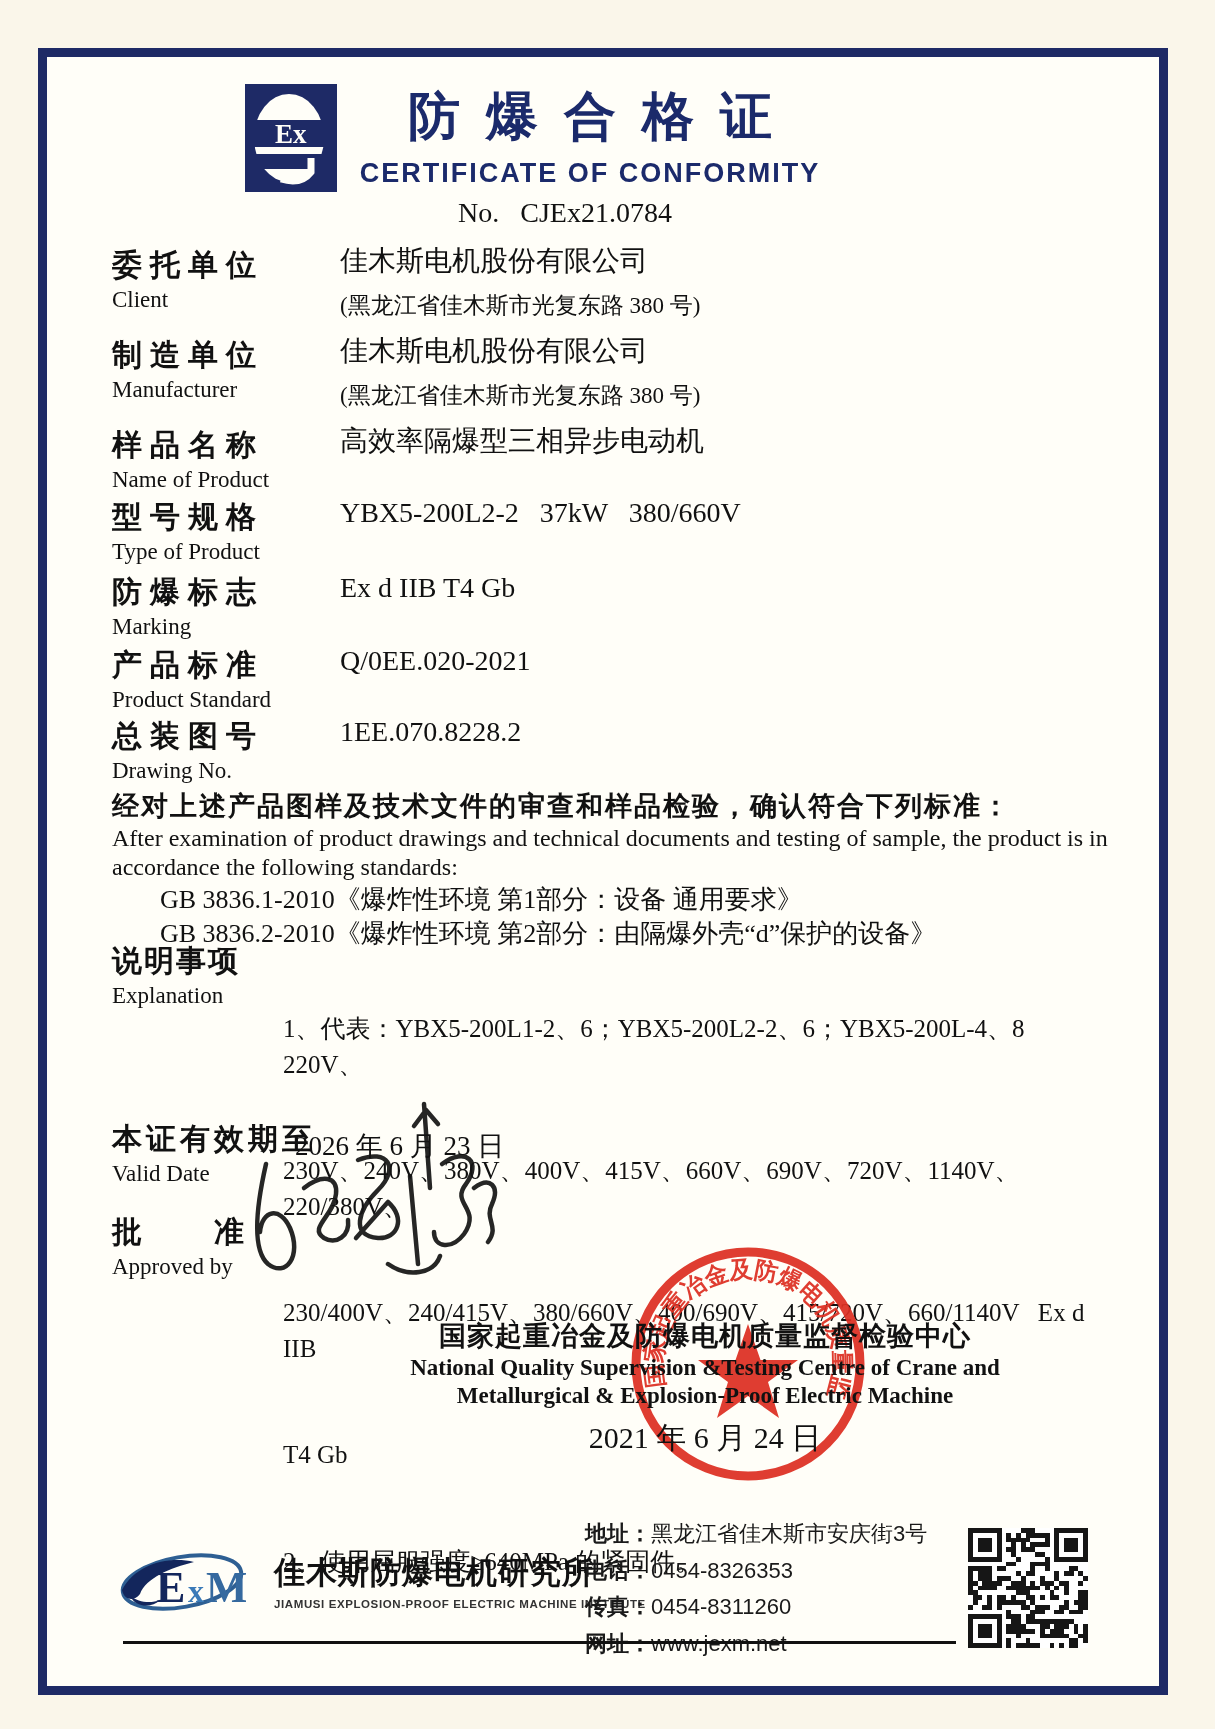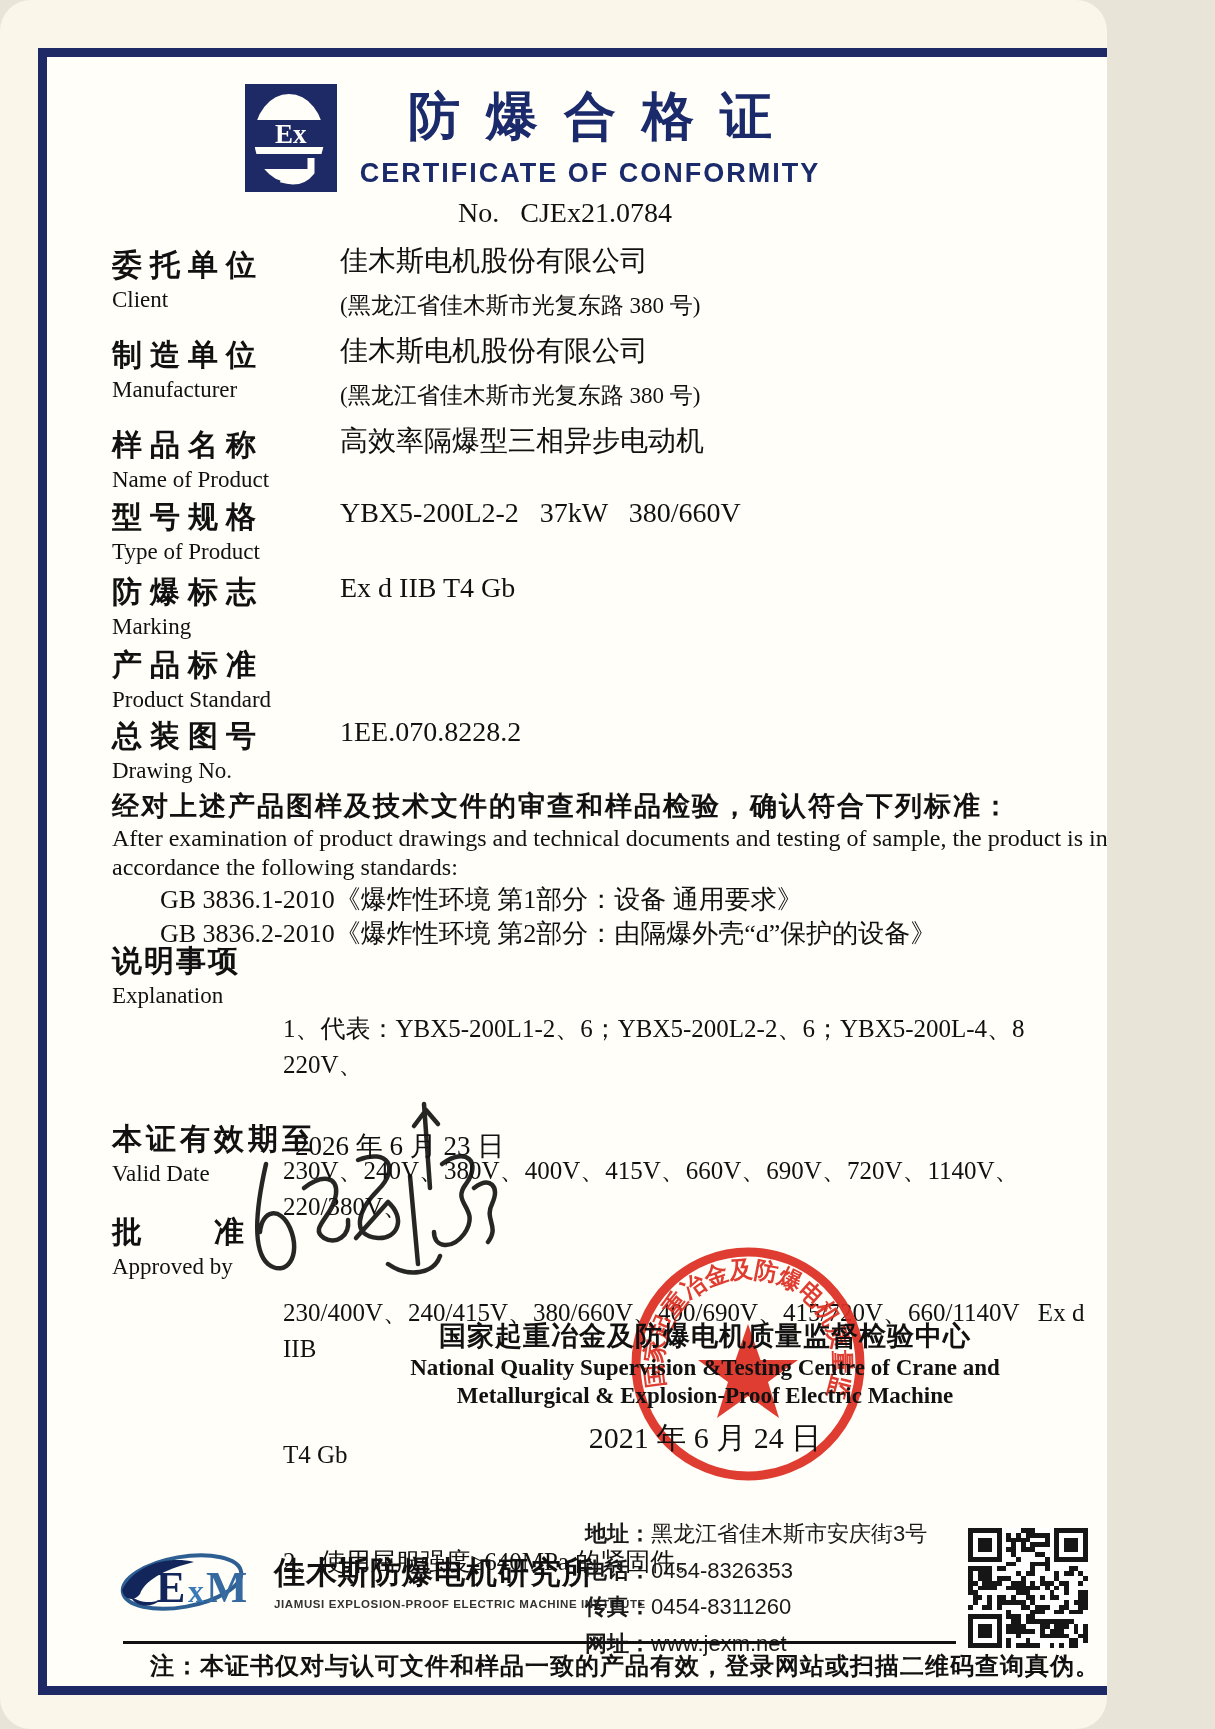--- a/index.html
+++ b/index.html
@@ -1,17 +1,17 @@
 <!DOCTYPE html>
 <html><head>
 <meta charset="utf-8">
 <style>
   html,body{margin:0;padding:0;background:#e8e4d8;}
-  .page{position:relative;width:1107px;height:1729px;background:#faf6ea;overflow:hidden;
-        font-family:"Liberation Sans","DejaVu Sans",sans-serif;color:#111;border-radius:31px;}
+  .page{position:relative;width:1215px;height:1729px;background:#faf6ea;overflow:hidden;
+        font-family:"Liberation Sans","DejaVu Sans",sans-serif;color:#111;}
   .frame{position:absolute;left:38px;top:48px;width:1112px;height:1629px;
          border:9px solid #1e2a66;background:#fffef8;}
   
   .exmark{position:absolute;left:245px;top:84px;}
   .titleband{position:absolute;left:0;top:82px;width:1180px;text-align:center;}
   .title-cn{font-size:52px;font-weight:bold;color:#1b2a6b;letter-spacing:26px;margin-left:26px;}
   .title-en{font-family:Liberation Sans, sans-serif;font-weight:bold;color:#1b2a6b;
             font-size:27px;letter-spacing:2px;margin-top:6px;}
   .certno{position:absolute;left:0;top:197px;width:1130px;text-align:center;
           font-family:"Liberation Serif","DejaVu Serif",serif;font-size:28px;color:#111;white-space:pre;}
@@ -102,20 +102,21 @@
     <div class="fval">YBX5-200L2-2   37kW   380/660V</div>
   </div>
   <div class="frow" style="top:575px">
     <div class="lab-cn">防爆标志</div>
     <div class="lab-en">Marking</div>
     <div class="fval">Ex d IIB T4 Gb</div>
   </div>
   <div class="frow" style="top:648px">
     <div class="lab-cn">产品标准</div>
     <div class="lab-en">Product Standard</div>
+    <div class="fval">Q/0EE.020-2021</div>
   </div>
   <div class="frow" style="top:719px">
     <div class="lab-cn">总装图号</div>
     <div class="lab-en">Drawing No.</div>
     <div class="fval">1EE.070.8228.2</div>
   </div>
 
   <div class="stmt-cn">经对上述产品图样及技术文件的审查和样品检验，确认符合下列标准：</div>
   <div class="stmt-en">After examination of product drawings and technical documents and testing of sample, the product is in accordance the following standards:</div>
   <div class="std" style="top:882px">GB 3836.1-2010《爆炸性环境 第1部分：设备 通用要求》</div>
@@ -817,14 +818,13 @@
       <div class="on"></div>
       <div></div>
       <div class="on"></div>
       <div></div>
       <div class="on"></div>
       <div class="on"></div>
       <div></div>
       <div></div>
     </div>
   <div class="rule"></div>
-  <div class="note">注：本证书仅对与认可文件和样品一致的产品有效，登录网站或扫描二维码查询真伪。</div>
 </div>
 
 </body></html>

